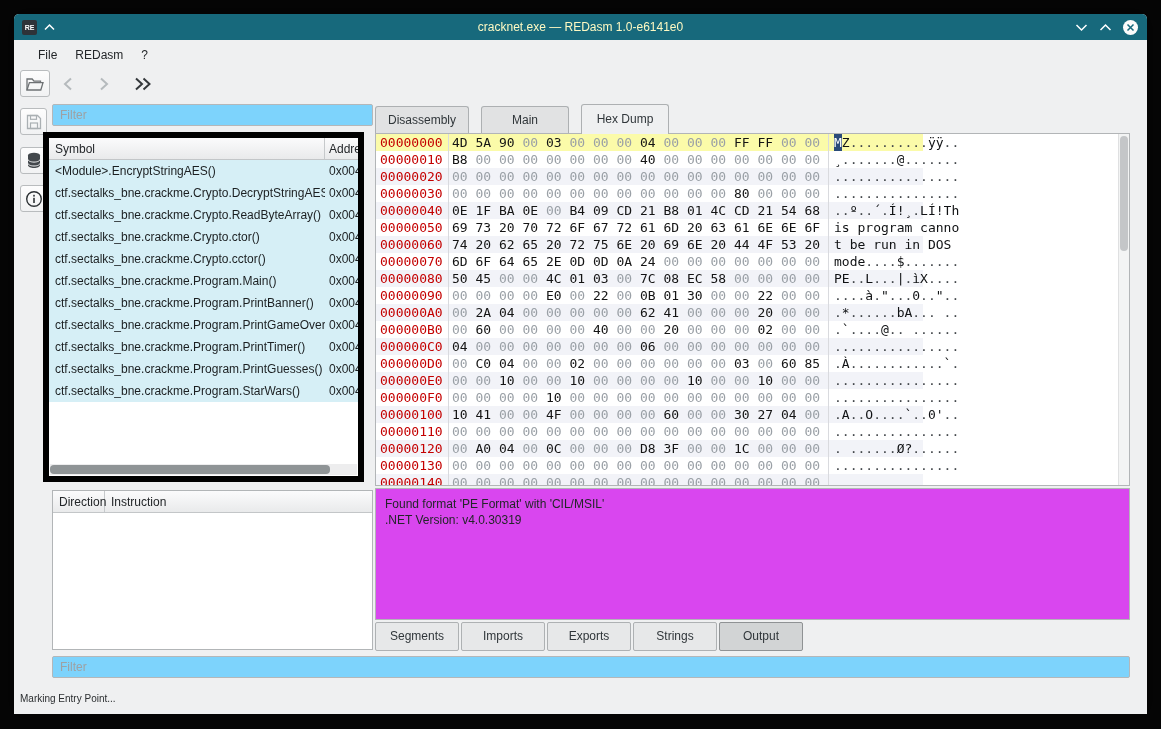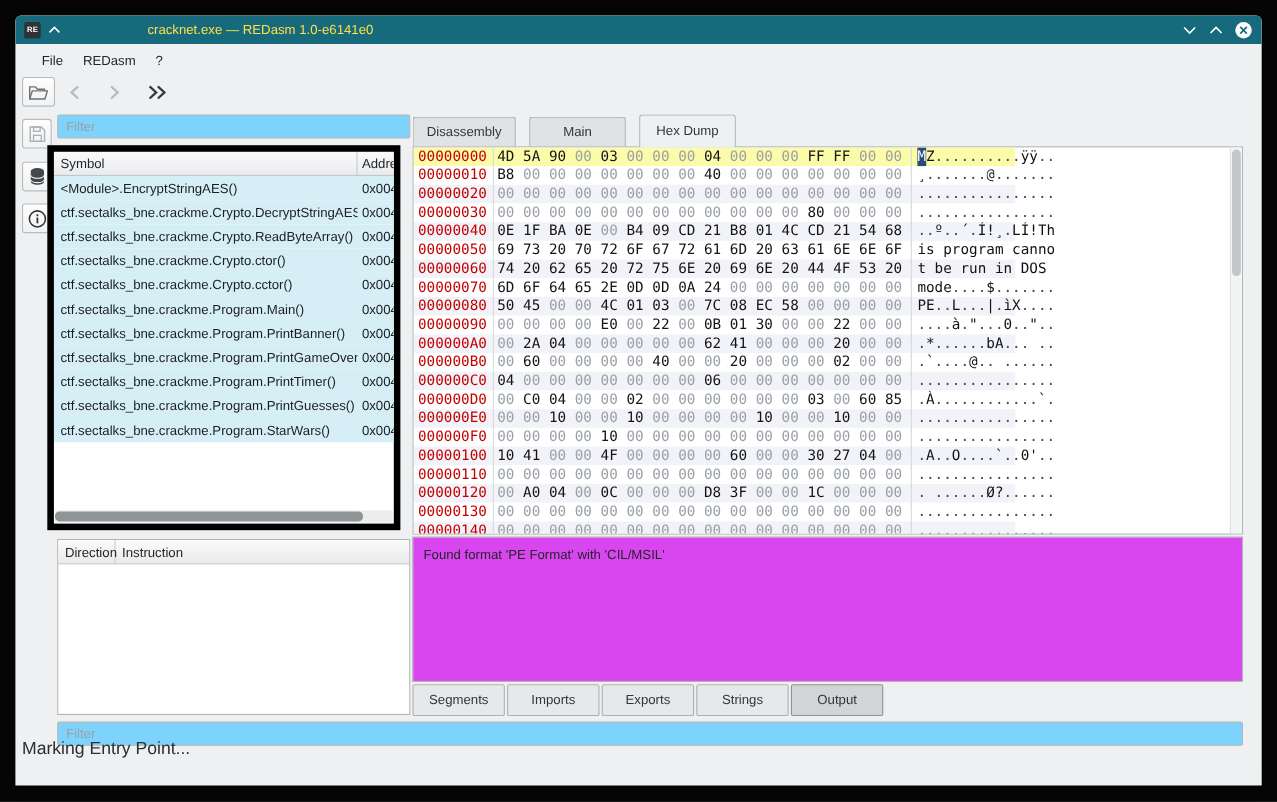--- a/index.html
+++ b/index.html
@@ -7,21 +7,21 @@
        font-family:"Liberation Sans",sans-serif}
   .window{position:absolute;left:14px;top:14px;width:1133px;height:700px;background:#eff0f1;
           border-radius:5px 5px 0 0;box-shadow:0 0 20px rgba(0,0,0,.65);overflow:hidden}
 
   
   .titlebar{position:absolute;top:0;left:0;right:0;height:26px;background:var(--titlebar,#17697c);
             display:flex;align-items:center;padding:0 8px}
   .app-badge{width:15px;height:15px;background:#2e3338;border-radius:2px;color:#fff;font-size:7px;
              font-weight:bold;display:flex;align-items:center;justify-content:center}
   .tb-ico{margin-left:7px;display:flex;align-items:center}
-  .tb-title{position:absolute;left:120px;right:120px;text-align:left;font-size:12px;color:#fde047;
+  .tb-title{position:absolute;left:120px;right:120px;text-align:center;font-size:12px;color:#fef9c3;
             white-space:nowrap;overflow:hidden}
   .tb-right{position:absolute;right:9px;top:0;height:26px;display:flex;align-items:center;gap:11px}
   .close-circle{width:15px;height:15px;border-radius:50%;background:#fbfbfb;display:flex;
                 align-items:center;justify-content:center;cursor:default}
 
   
   .menubar{position:absolute;top:26px;left:0;right:0;height:26px;display:flex;align-items:flex-end;padding-left:15px}
   .menu-item{font-size:12px;color:#232629;padding:4px 9px}
   .tbtn{position:absolute;width:30px;height:27px;border:1px solid #b9bcbe;border-radius:3px;
         background:linear-gradient(#fdfdfd,#f1f2f3);display:flex;align-items:center;justify-content:center}
@@ -89,21 +89,21 @@
                 border:1px solid #b2b5b7;font-size:12px;color:#232629;padding:7px 9px;overflow:hidden}
   .out-line{line-height:16px;white-space:pre-wrap}
 
   
   .dock-tabs{position:absolute;left:361px;top:607px;height:30px;display:flex;gap:2px;align-items:center}
   .btab{min-width:84px;text-align:center;padding:0 10px;line-height:27px;height:29px;font-size:12px;
         color:#30363a;background:#e7e8e9;border:1px solid #aeb1b3;border-radius:2px}
   .btab.active{background:#d2d4d5;border-color:#8f9294}
 
   
-  .statusbar{position:absolute;left:6px;bottom:24px;font-size:16px;color:#2b2e30}
+  .statusbar{position:absolute;left:6px;bottom:10px;font-size:10px;color:#2b2e30}
 
   svg{display:block}
 </style>
 </head>
 <body>
 
 <div class="window">
 
   <div class="titlebar">
     <div class="app-badge">RE</div>
@@ -293,20 +293,21 @@
 
   <div class="list-panel">
     <div class="list-header">
       <div class="list-h1">Direction</div>
       <div class="list-h2">Instruction</div>
     </div>
   </div>
 
   <div class="output-panel">
       <div class="out-line">Found format 'PE Format' with 'CIL/MSIL'</div>
+      <div class="out-line">.NET Version: v4.0.30319</div>
     </div>
 
   <div class="dock-tabs">
       <div class="btab">Segments</div>
       <div class="btab">Imports</div>
       <div class="btab">Exports</div>
       <div class="btab">Strings</div>
       <div class="btab active">Output</div>
     </div>
 

